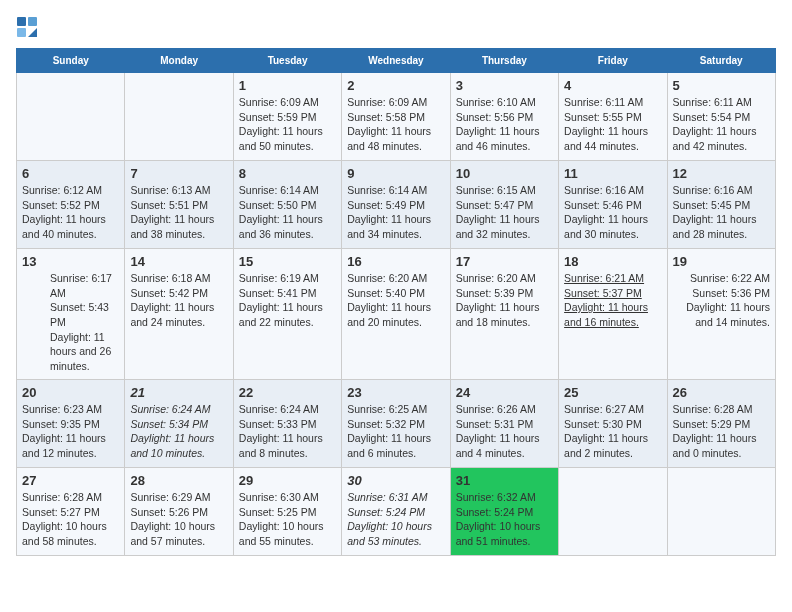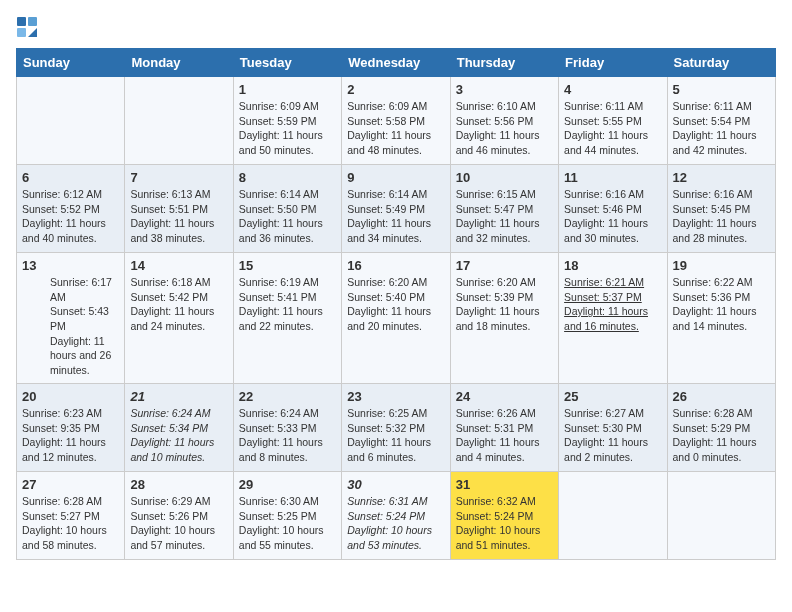--- a/index.html
+++ b/index.html
@@ -52,23 +52,23 @@
       margin-top: 2px;
     }
     .calendar-table {
       width: 100%;
       border-collapse: collapse;
       table-layout: fixed;
     }
     .calendar-table th {
       background: #2c6fad;
       color: #fff;
-      text-align: left;
+      text-align: center;
       padding: 6px 6px;
-      font-size: 13px;
+      font-size: 10px;
       font-weight: bold;
       border: 1px solid #2c6fad;
     }
     .calendar-table td {
       border: 1px solid #ccc;
       vertical-align: top;
       padding: 5px 5px;
       font-size: 11px;
       color: #333;
       height: 88px;
@@ -242,21 +242,21 @@
 Daylight: 11 hours and 18 minutes.</div>
         </td>
         <td style="background: rgb(245, 248, 252);">
           <span class="day-number">18</span>
           <div class="cell-text" style="white-space: pre-line; text-decoration: underline;">Sunrise: 6:21 AM
 Sunset: 5:37 PM
 Daylight: 11 hours and 16 minutes.</div>
         </td>
         <td style="background: rgb(245, 248, 252);">
           <span class="day-number">19</span>
-          <div class="cell-text" style="white-space: pre-line;">Sunrise: 6:22 AM
+          <div class="cell-text" style="white-space: pre-line; text-align: right;">Sunrise: 6:22 AM
 Sunset: 5:36 PM
 Daylight: 11 hours and 14 minutes.</div>
         </td>
       </tr>
       <tr>
         <td style="background: rgb(232, 238, 245);">
           <span class="day-number">20</span>
           <div class="cell-text" style="white-space: pre-line;">Sunrise: 6:23 AM
 Sunset: 9:35 PM
 Daylight: 11 hours and 12 minutes.</div>
@@ -316,21 +316,21 @@
           <div class="cell-text" style="white-space: pre-line;">Sunrise: 6:30 AM
 Sunset: 5:25 PM
 Daylight: 10 hours and 55 minutes.</div>
         </td>
         <td style="background: rgb(245, 248, 252); font-style: italic;">
           <span class="day-number">30</span>
           <div class="cell-text" style="white-space: pre-line;">Sunrise: 6:31 AM
 Sunset: 5:24 PM
 Daylight: 10 hours and 53 minutes.</div>
         </td>
-        <td style="background: #fde047;">
+        <td style="background: #22c55e;">
           <span class="day-number">31</span>
           <div class="cell-text" style="white-space: pre-line;">Sunrise: 6:32 AM
 Sunset: 5:24 PM
 Daylight: 10 hours and 51 minutes.</div>
         </td>
         <td class="empty-cell" style="background: rgb(245, 248, 252);"></td>
         <td class="empty-cell" style="background: rgb(245, 248, 252);"></td>
       </tr>
     </tbody>
 </table>

